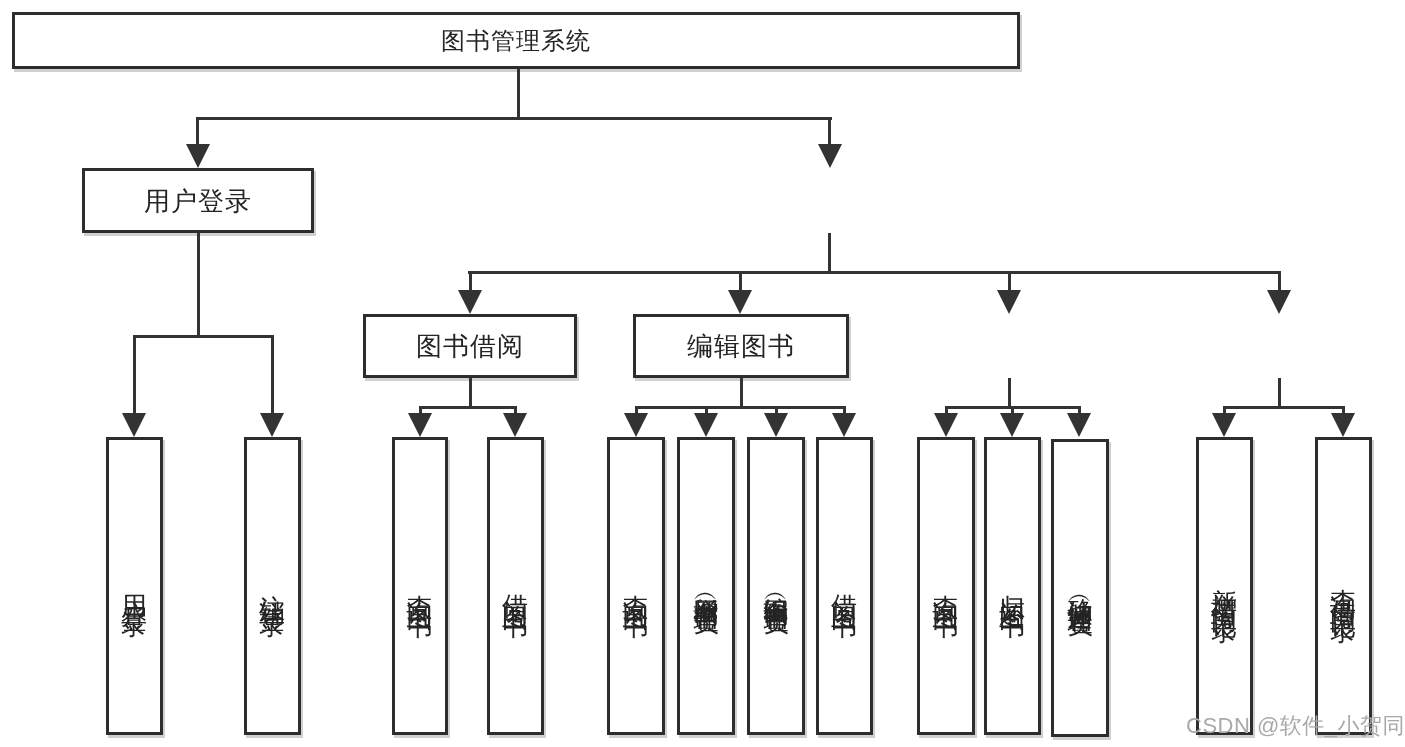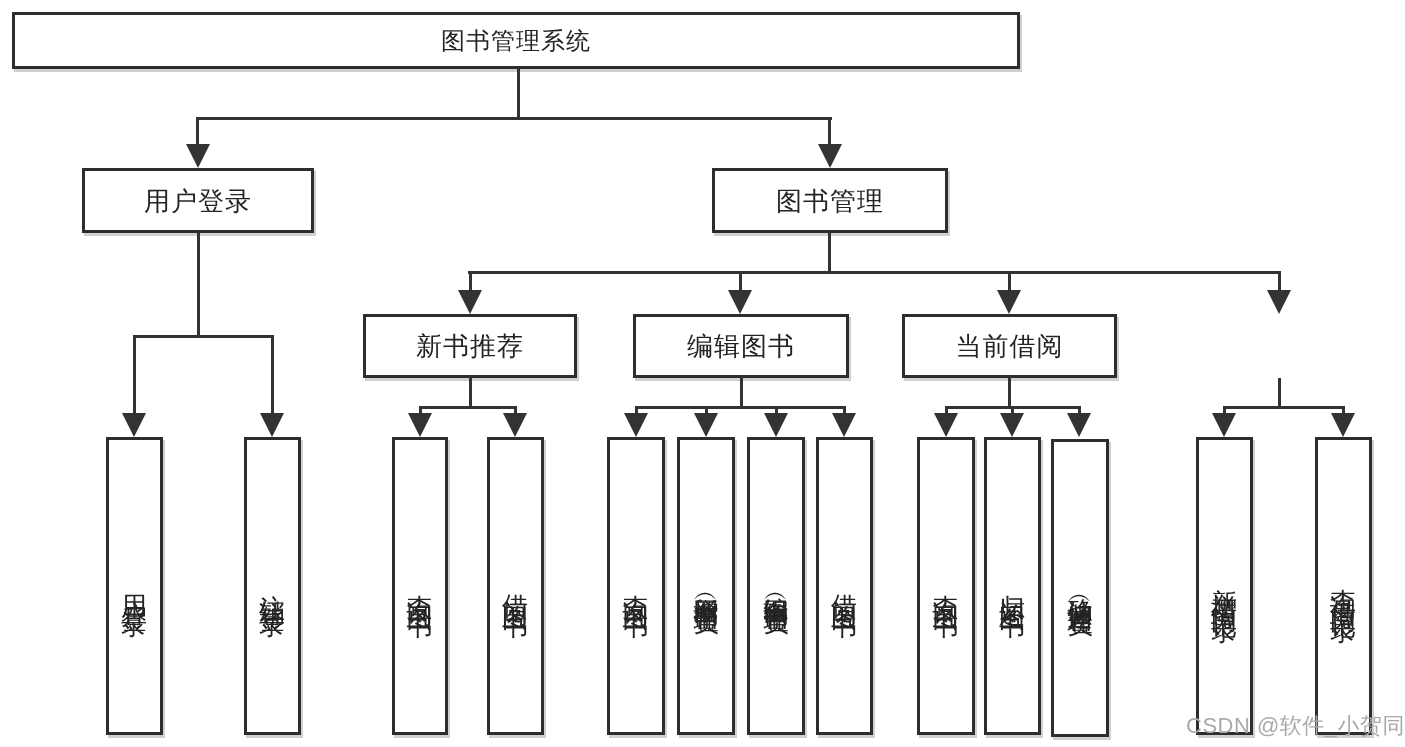--- a/index.html
+++ b/index.html
@@ -43,23 +43,20 @@
   <div class="ln" style="left:517px;top:69px;width:3px;height:51px"></div>
   <div class="ln" style="left:197px;top:117px;width:635px;height:3px"></div>
   <div class="ln" style="left:196px;top:117px;width:3px;height:33px"></div>
   <div class="ar" style="left:186px;top:144px"></div>
   <div class="ln" style="left:828px;top:117px;width:3px;height:33px"></div>
   <div class="ar" style="left:818px;top:144px"></div>
 
   <div class="box" style="left:82px;top:168px;width:232px;height:65px">
     <span>用户登录</span>
   </div>
-  <div class="box" style="left:712px;top:168px;width:236px;height:65px">
-    <span>图书管理</span>
-  </div>
 
   <div class="ln" style="left:197px;top:233px;width:3px;height:105px"></div>
   <div class="ln" style="left:134px;top:335px;width:140px;height:3px"></div>
   <div class="ln" style="left:133px;top:335px;width:3px;height:85px"></div>
   <div class="ar" style="left:122px;top:413px"></div>
   <div class="ln" style="left:271px;top:335px;width:3px;height:85px"></div>
   <div class="ar" style="left:260px;top:413px"></div>
 
   <div class="box vbox" style="left:106px;top:437px;width:57px;height:298px">
     <span>用户登录</span>
@@ -73,27 +70,24 @@
   <div class="ln" style="left:469px;top:271px;width:3px;height:24px"></div>
   <div class="ar" style="left:458px;top:290px"></div>
   <div class="ln" style="left:739px;top:271px;width:3px;height:24px"></div>
   <div class="ar" style="left:728px;top:290px"></div>
   <div class="ln" style="left:1008px;top:271px;width:3px;height:24px"></div>
   <div class="ar" style="left:997px;top:290px"></div>
   <div class="ln" style="left:1278px;top:271px;width:3px;height:24px"></div>
   <div class="ar" style="left:1267px;top:290px"></div>
 
   <div class="box" style="left:363px;top:314px;width:214px;height:64px">
-    <span>新书推荐</span>
+    <span>图书借阅</span>
   </div>
   <div class="box" style="left:633px;top:314px;width:216px;height:64px">
     <span>编辑图书</span>
-  </div>
-  <div class="box" style="left:902px;top:314px;width:215px;height:64px">
-    <span>当前借阅</span>
   </div>
 
   <div class="ln" style="left:469px;top:378px;width:3px;height:31px"></div>
   <div class="ln" style="left:419px;top:406px;width:98px;height:3px"></div>
   <div class="ln" style="left:419px;top:406px;width:3px;height:14px"></div>
   <div class="ar" style="left:408px;top:413px"></div>
   <div class="ln" style="left:514px;top:406px;width:3px;height:14px"></div>
   <div class="ar" style="left:503px;top:413px"></div>
 
   <div class="box vbox" style="left:392px;top:437px;width:56px;height:298px">

